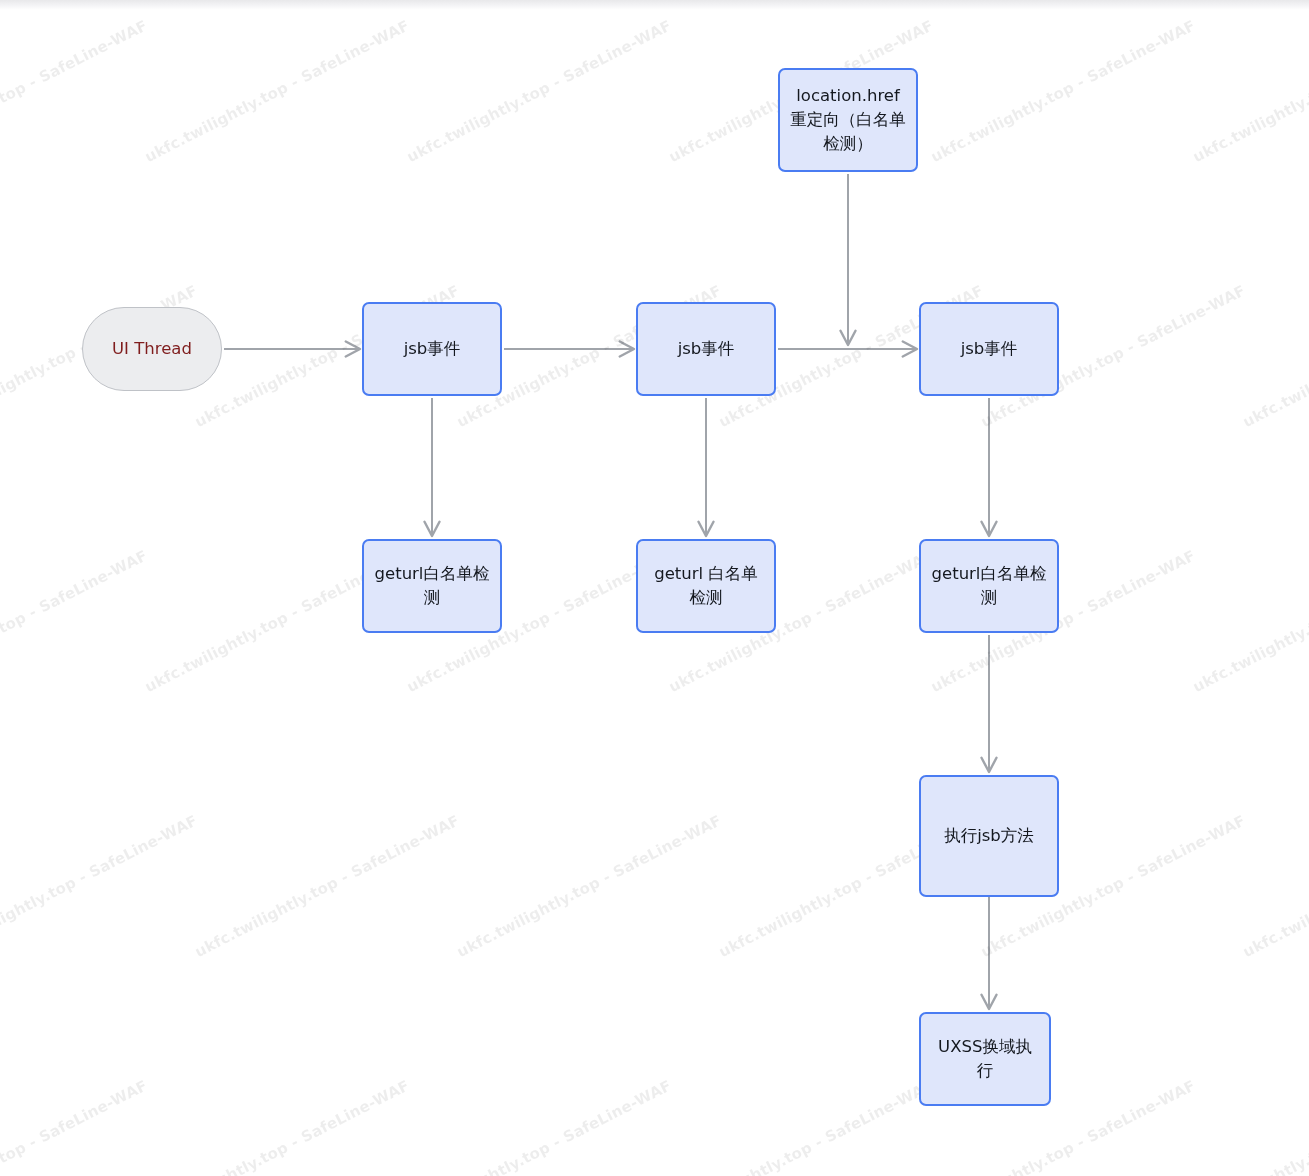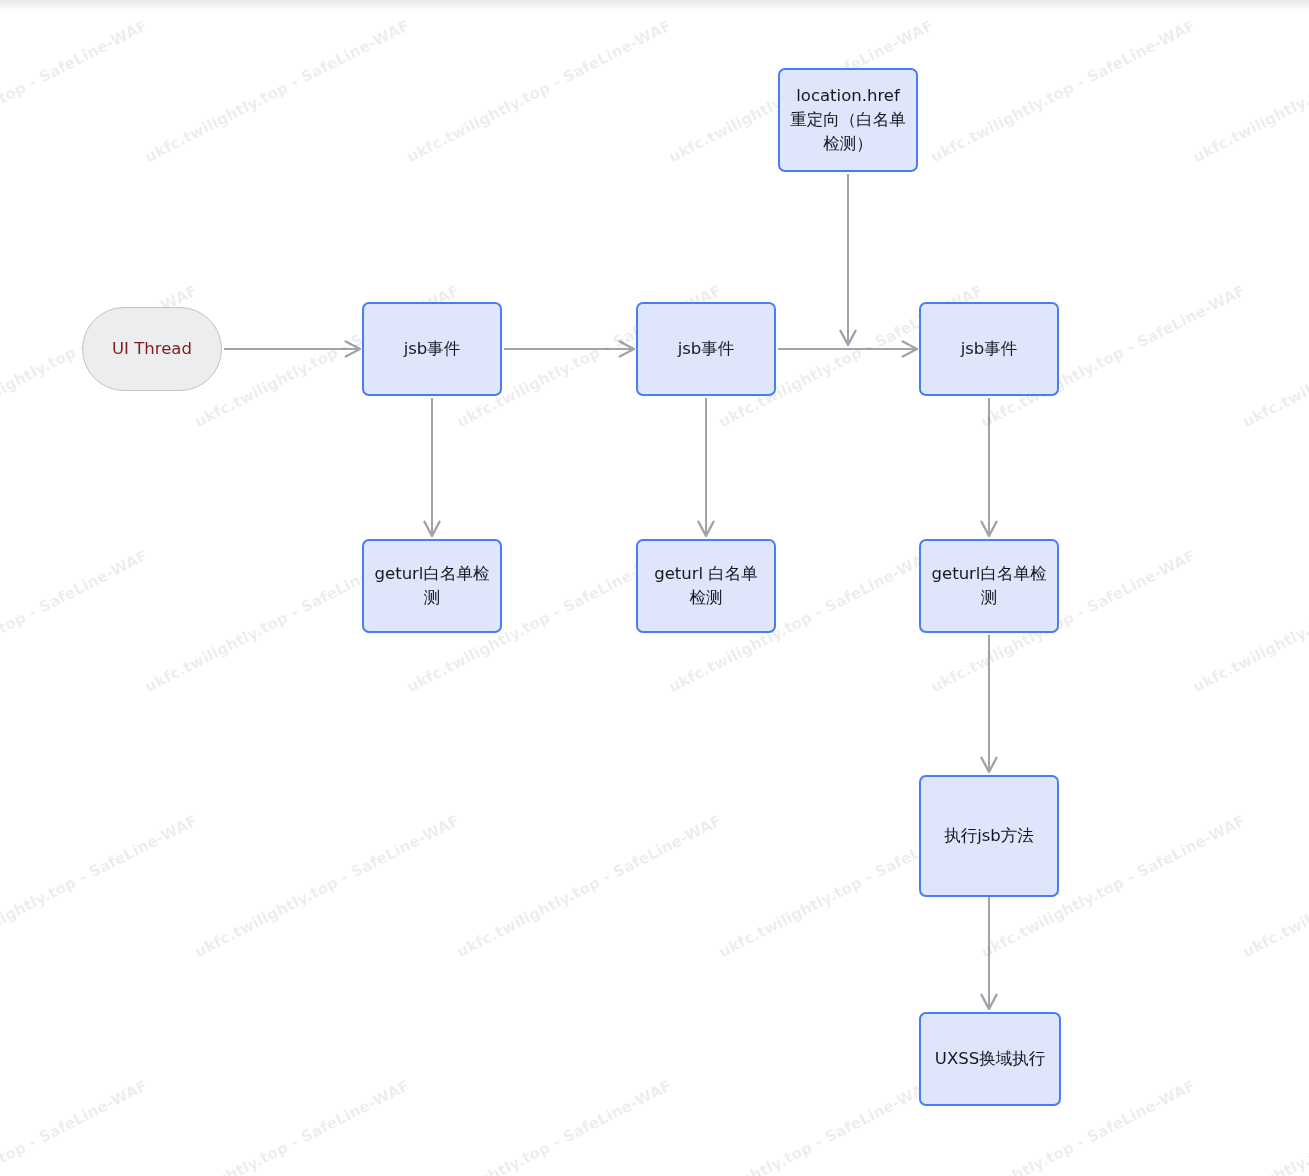--- a/index.html
+++ b/index.html
@@ -141,21 +141,21 @@
   </div>
 
   <div class="node box" style="left:919px; top:539px; width:140px; height:94px;">
     <span class="lbl">geturl白名单检测</span>
   </div>
 
   <div class="node box" style="left:919px; top:775px; width:140px; height:122px;">
     <span class="lbl">执行jsb方法</span>
   </div>
 
-  <div class="node box" style="left:919px; top:1012px; width:142px; height:94px;">
+  <div class="node box" style="left:919px; top:1012px; width:132px; height:94px;">
     <span class="lbl">UXSS换域执行</span>
   </div>
 
   <div id="watermark-layer">
       <span class="wm" style="left: -120px; top: 150px; transform: rotate(-27deg); opacity: 0.065;">ukfc.twilightly.top - SafeLine-WAF</span>
       <span class="wm" style="left: 142px; top: 150px; transform: rotate(-27deg); opacity: 0.065;">ukfc.twilightly.top - SafeLine-WAF</span>
       <span class="wm" style="left: 404px; top: 150px; transform: rotate(-27deg); opacity: 0.065;">ukfc.twilightly.top - SafeLine-WAF</span>
       <span class="wm" style="left: 666px; top: 150px; transform: rotate(-27deg); opacity: 0.065;">ukfc.twilightly.top - SafeLine-WAF</span>
       <span class="wm" style="left: 928px; top: 150px; transform: rotate(-27deg); opacity: 0.065;">ukfc.twilightly.top - SafeLine-WAF</span>
       <span class="wm" style="left: 1190px; top: 150px; transform: rotate(-27deg); opacity: 0.065;">ukfc.twilightly.top - SafeLine-WAF</span>

